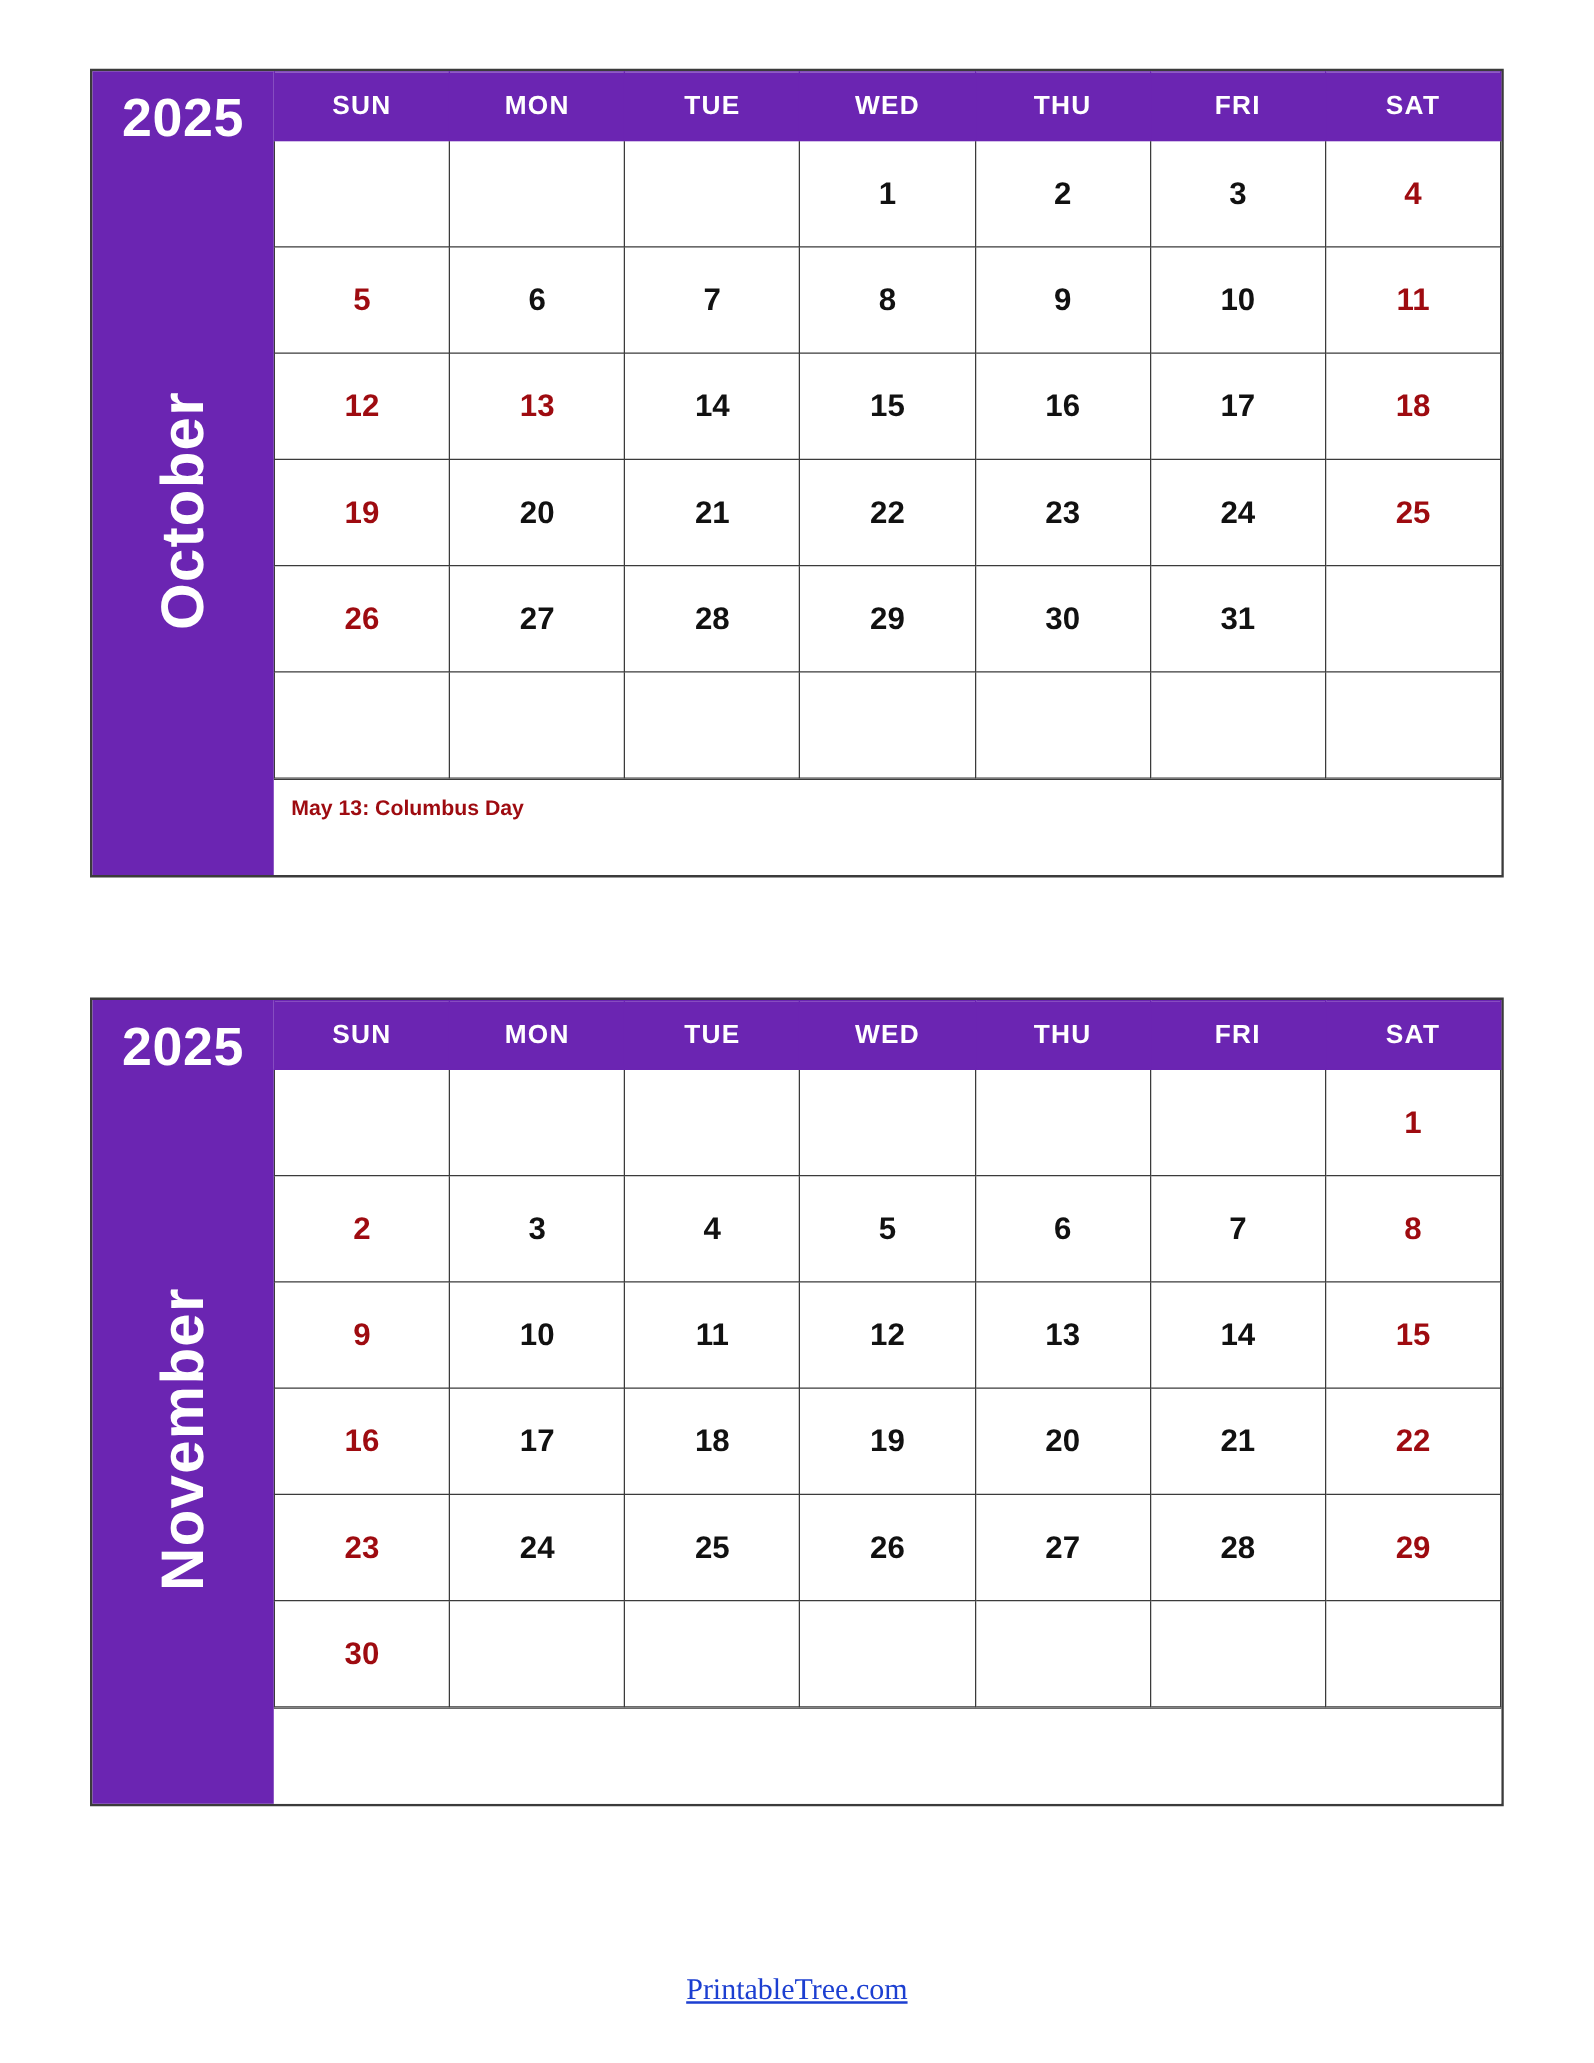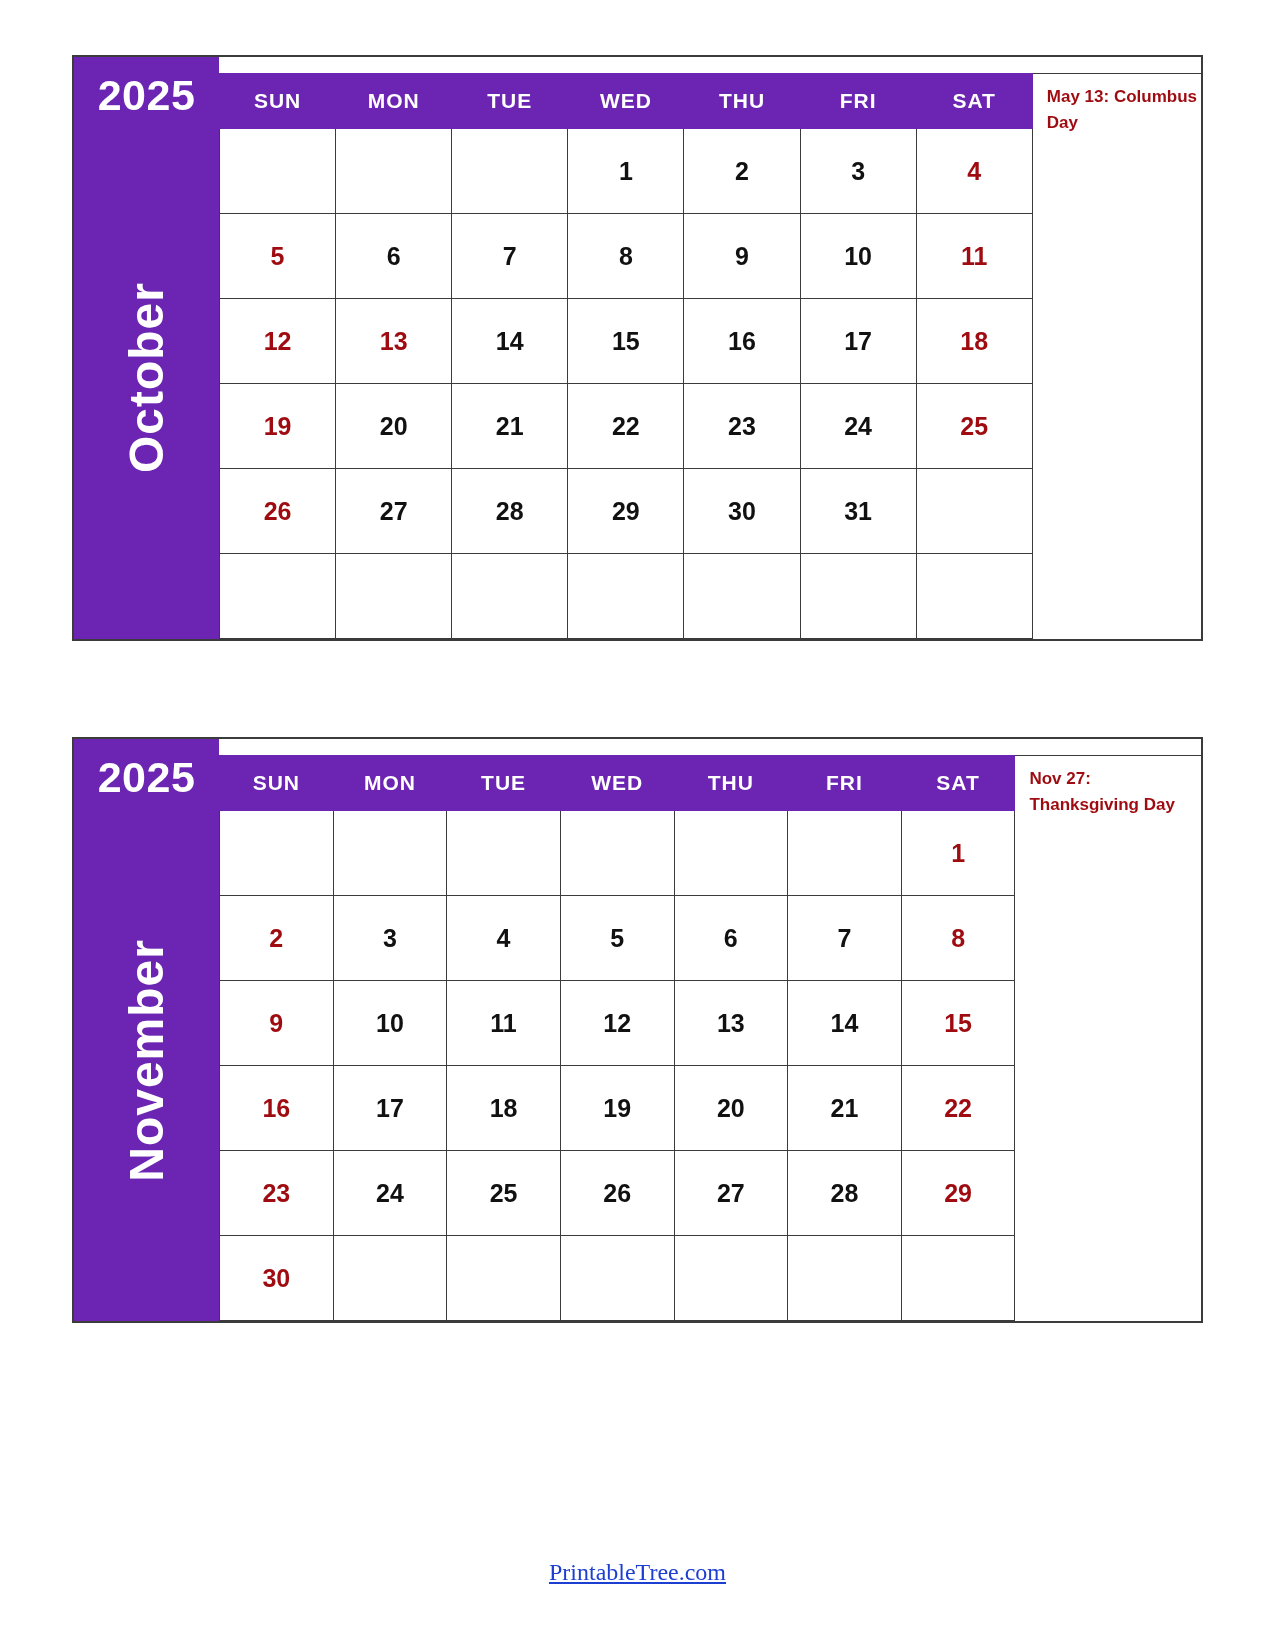--- a/index.html
+++ b/index.html
@@ -58,22 +58,21 @@
     transform: rotate(180deg);
     color: #ffffff;
     font-size: 48px;
     font-weight: bold;
     letter-spacing: 1px;
     line-height: 1;
   }
   .grid-wrap {
     flex: 1 1 auto;
     display: flex;
-    flex-direction: row;
-    margin-top: 16px;
+    flex-direction: column;
   }
   table.cal {
     border-collapse: collapse;
     width: 100%;
     table-layout: fixed;
   }
   table.cal th {
     background: #6B25B2;
     color: #ffffff;
     font-size: 21px;
@@ -108,21 +107,21 @@
     color: #9e0b10;
     font-size: 17px;
     font-weight: bold;
     line-height: 1.55;
   }
   .footer {
     text-align: center;
     position: absolute;
     left: 0;
     right: 0;
-    bottom: 64px;
+    bottom: 44px;
   }
   .footer a {
     color: #1c3fd1;
     font-size: 24px;
     text-decoration: underline;
     font-family: "Liberation Serif", serif;
   }
 </style>
 </head>
 <body>
@@ -286,21 +285,20 @@
               <td></td>
               <td></td>
               <td></td>
               <td></td>
               <td></td>
               <td class="weekend"></td>
             </tr>
           </tbody>
         </table>
         <div class="notes">
-          <div class="note-line">Nov 27: Thanksgiving Day</div>
         </div>
       </div>
     </div>
   </div>
 
 </div>
 
 <div class="footer">
   <a href="#">PrintableTree.com</a>
 </div>

